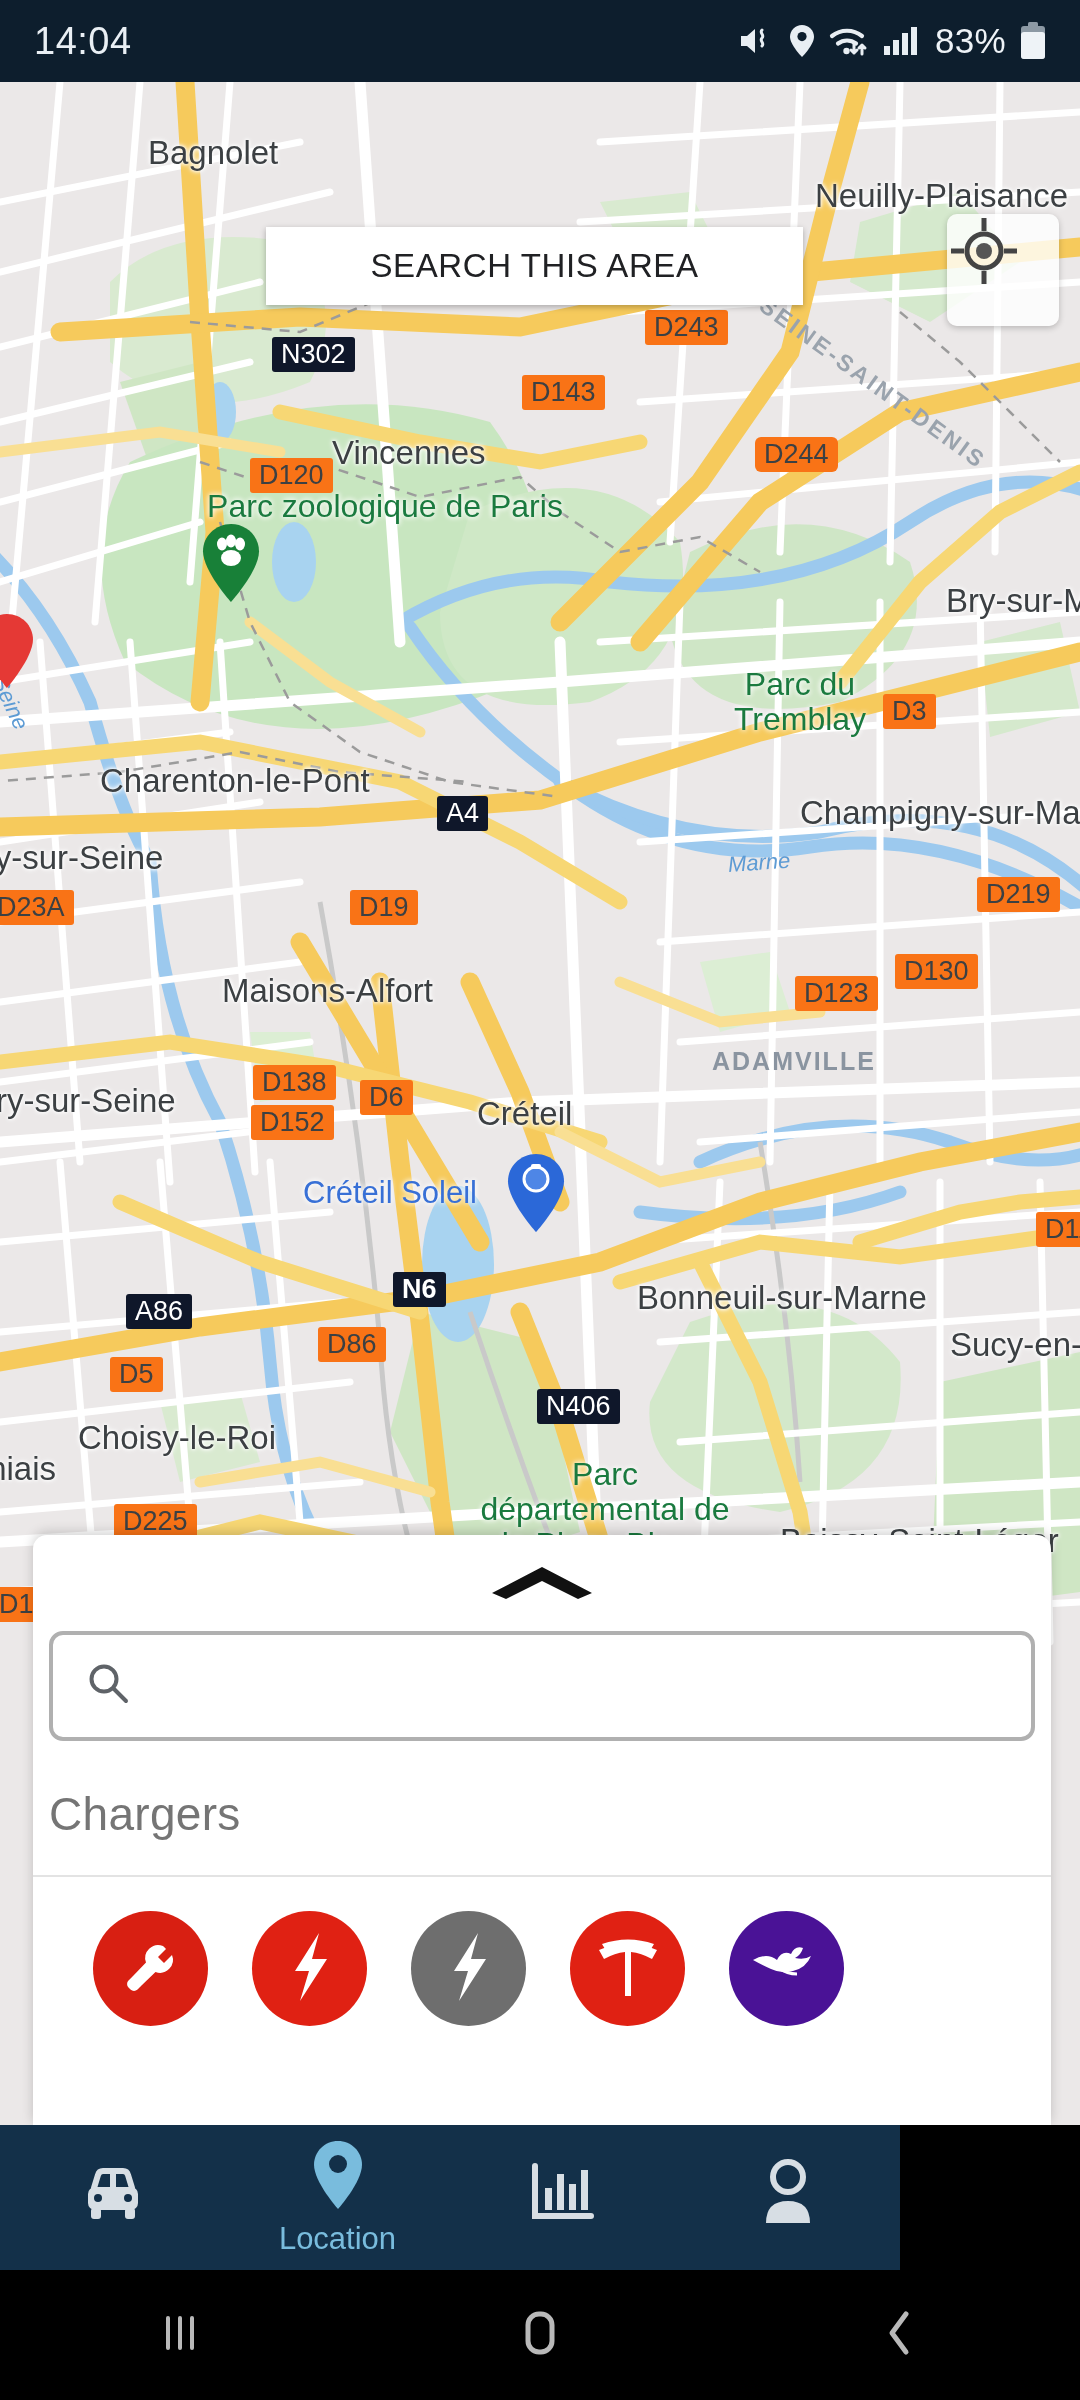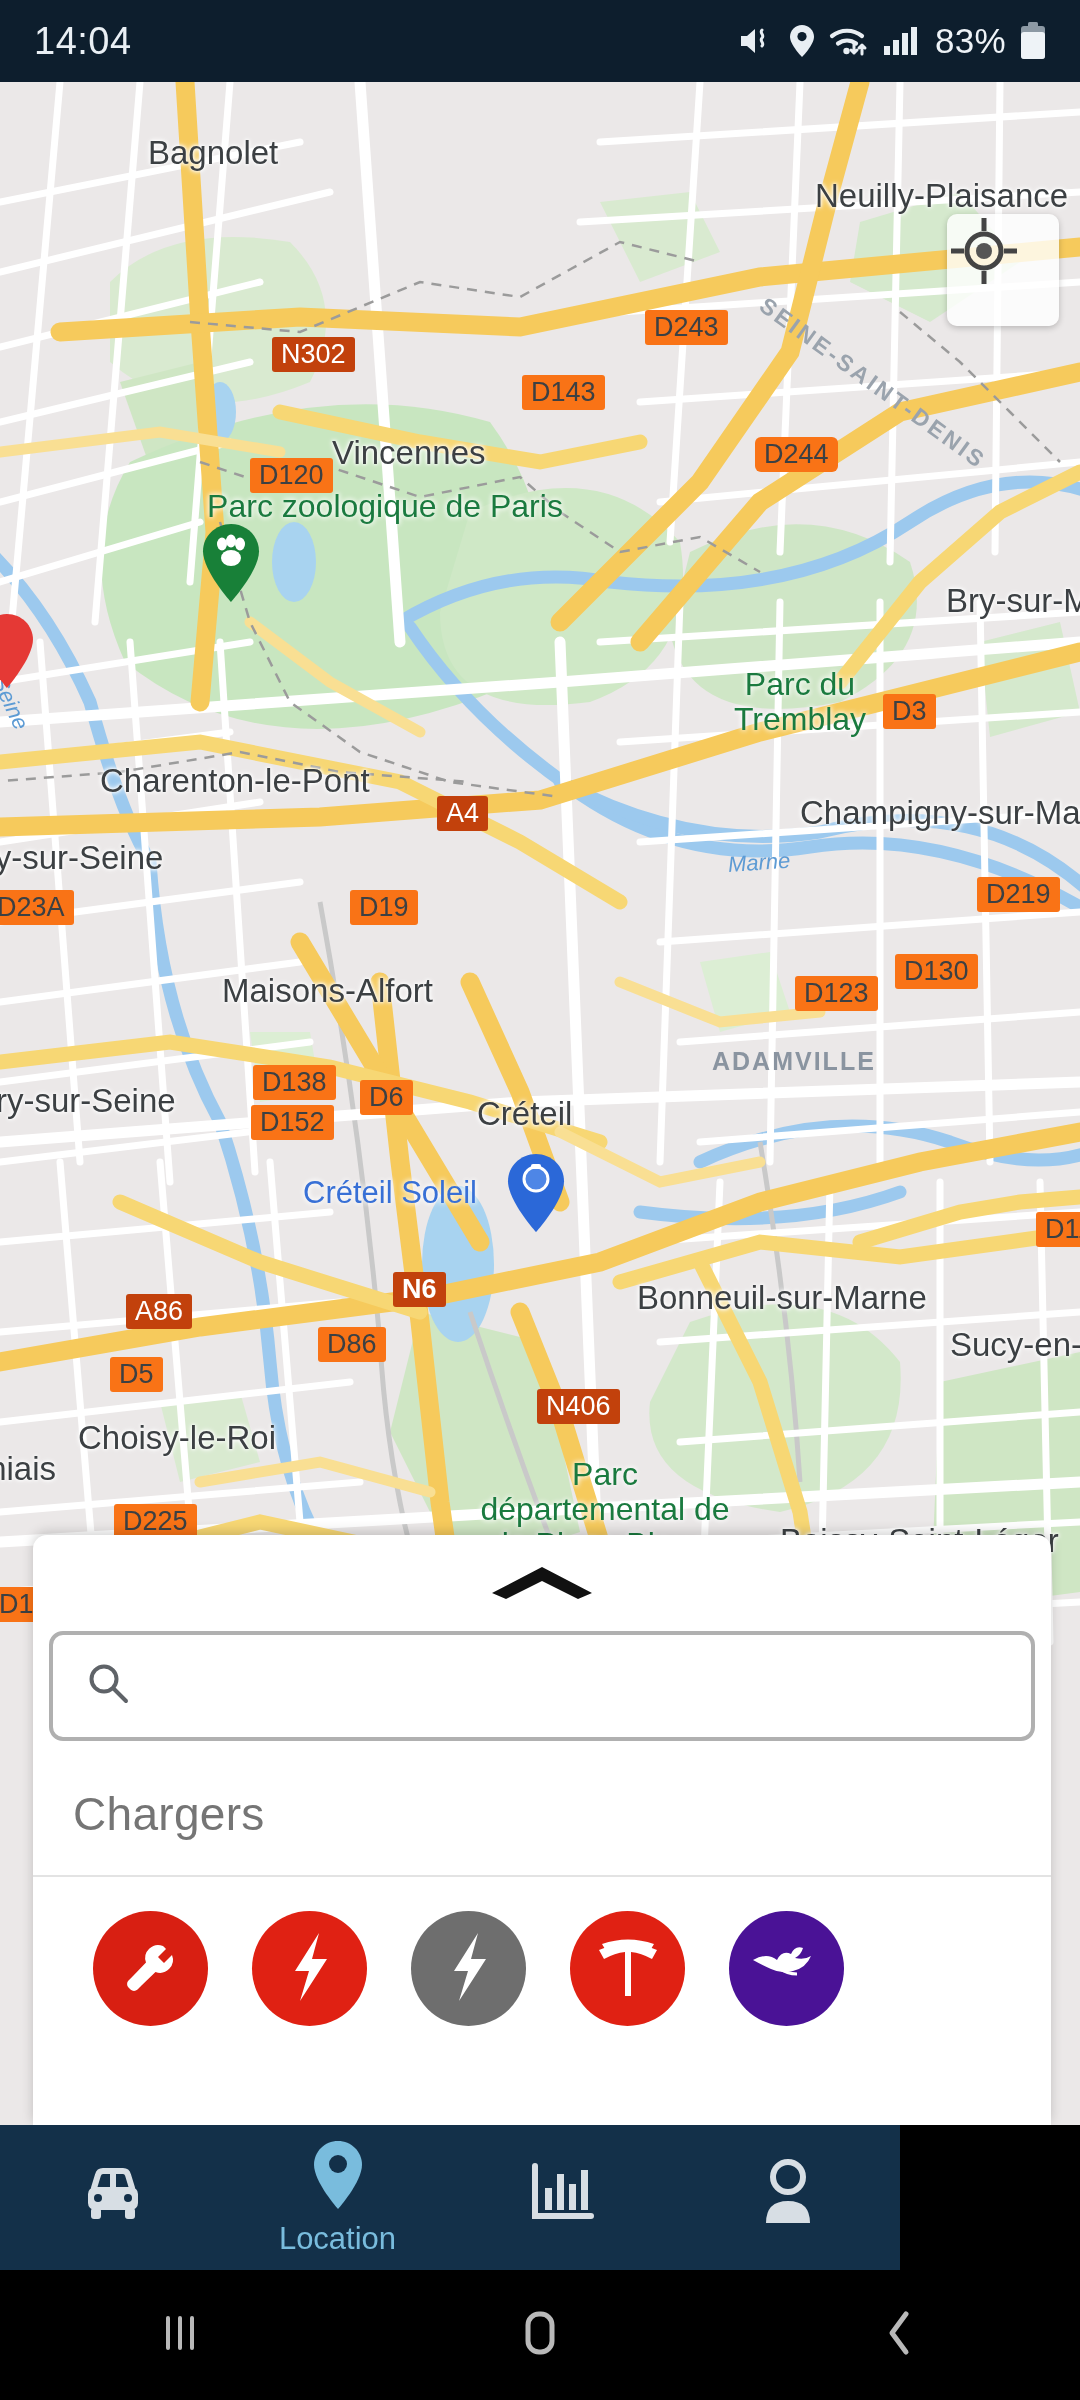--- a/index.html
+++ b/index.html
@@ -38,21 +38,21 @@
   .hood      { color:#8a94a0; font-size:25px; letter-spacing:2px; font-weight:bold;}
   .river     { color:#5d9bd4; font-size:22px; font-style:italic; }
   .dept      { color:#9aa3ad; font-size:23px; letter-spacing:3px; font-weight:bold;}
 
   .shield {
     position:absolute; display:flex; align-items:center; justify-content:center;
     font-size:27px; padding:4px 9px; border-radius:3px; line-height:1;
     font-family:"Liberation Sans", sans-serif;
   }
   .shield.d { background:#f97316; color:#3c4043; }
-  .shield.n { background:#c2410c; color:#fff; }
+  .shield.n { background:#0f172a; color:#fff; }
 
   .pin { position:absolute; }
 
   
   .search-area-btn {
     position:absolute; left:266px; top:145px; width:537px; height:78px;
     background:#fff; display:flex; align-items:center; justify-content:center;
     box-shadow: 0 2px 6px rgba(0,0,0,.28);
     font-size:33px; color:#202124; letter-spacing:0.6px;
   }
@@ -76,21 +76,21 @@
     height:110px; border:4px solid #b0b0b0; border-radius:14px;
     display:flex; align-items:center; padding-left:32px; background:#fff;
   }
   .search-box input {
     border:none; outline:none; background:transparent; flex:1;
     font-size:34px; color:#3c4043; font-family:"Liberation Sans", sans-serif;
     margin-left:20px;
   }
   .search-box input::placeholder { color:#9aa0a6; }
   .sec-title {
-    padding: 46px 40px 34px 40px; font-size:46px; color:#757575;
+    padding: 46px 40px 34px 16px; font-size:46px; color:#757575;
     border-bottom:2px solid #e3e3e3; letter-spacing:0.3px;
   }
   .chips { display:flex; align-items:center; gap:44px; padding: 34px 60px 0 60px; }
   .chip {
     width:115px; height:115px; border-radius:50%;
     display:flex; align-items:center; justify-content:center; flex:0 0 auto;
   }
 
   
   .bottomnav {
@@ -403,20 +403,21 @@
         </g>
       </svg>
     </div>
 
     <div class="pin" style="left:-22px; top:530px;">
       <svg width="58" height="78" viewBox="0 0 58 78">
         <path d="M29 2C14.5 2 3 13.5 3 27.6 3 46 29 76 29 76s26-30 26-48.4C55 13.5 43.5 2 29 2z" fill="#e53935"></path>
       </svg>
     </div>
 
+    <div class="search-area-btn">SEARCH THIS AREA</div>
 
     <div class="locate-btn">
       <span>
         <svg width="74" height="74" viewBox="0 0 74 74">
           <circle cx="37" cy="37" r="17" fill="none" stroke="#444" stroke-width="5"></circle>
           <circle cx="37" cy="37" r="8" fill="#555"></circle>
           <path d="M37 4v13M37 57v13M4 37h13M57 37h13" stroke="#444" stroke-width="5" stroke-linecap="butt"></path>
         </svg>
       </span>
     </div>

